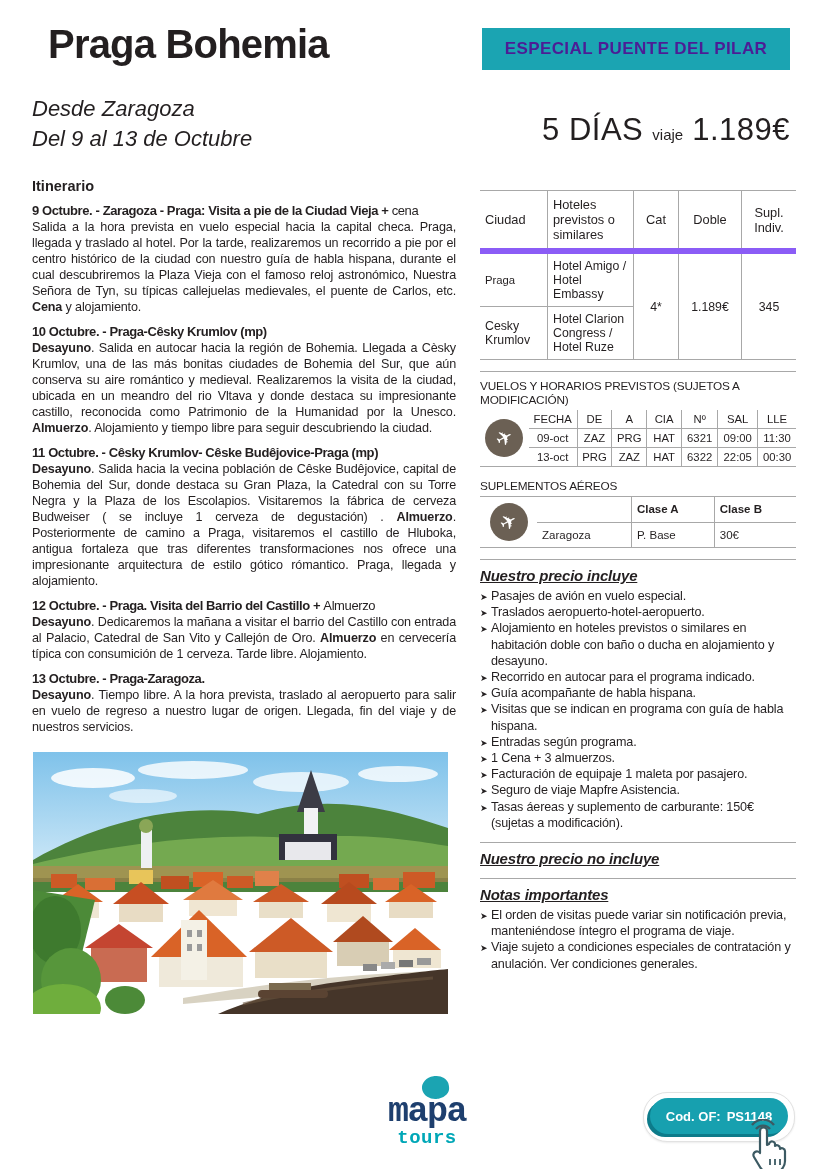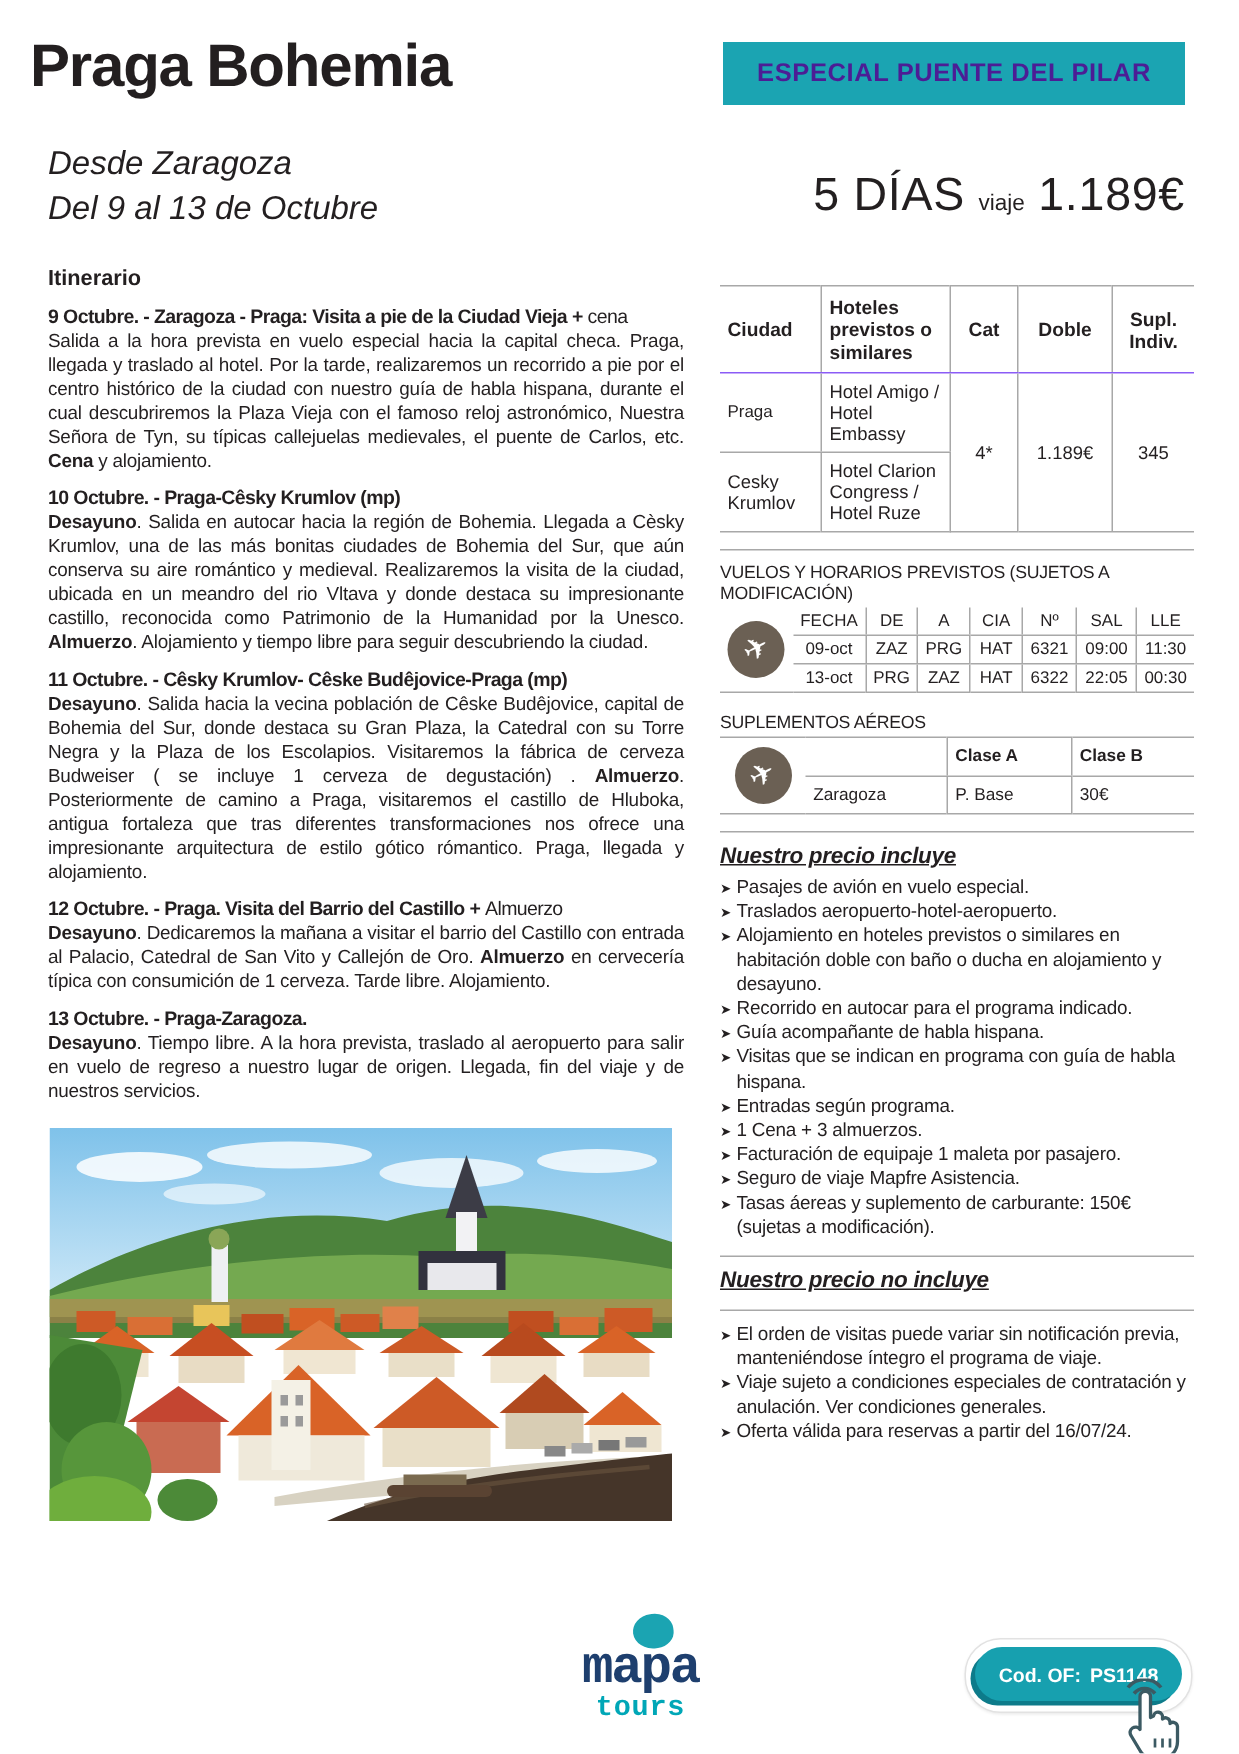--- a/index.html
+++ b/index.html
@@ -1,20 +1,20 @@
 <!DOCTYPE html>
 <html lang="es"><head>
 <meta charset="utf-8">
 <style>
   html,body{margin:0;padding:0;background:#ffffff;}
   .page{position:relative;width:826px;height:1169px;background:#fff;overflow:hidden;
         font-family:"Liberation Sans",sans-serif;color:#231f20;}
 
   
-  .title{position:absolute;left:20px;top:22px;font-size:40px;font-weight:700;letter-spacing:-0.8px;}
+  .title{position:absolute;left:48px;top:22px;font-size:40px;font-weight:700;letter-spacing:-0.8px;}
   .subtitle{position:absolute;left:32px;top:94px;font-style:italic;font-size:22px;line-height:30px;font-weight:400;}
   .banner{position:absolute;left:482px;top:28px;width:308px;height:42px;background:#1ba4b2;
           display:flex;align-items:center;justify-content:center;color:#4c1d95;font-weight:700;
           font-size:17px;letter-spacing:.4px;}
   .price-row{position:absolute;right:36px;top:112px;display:flex;align-items:baseline;gap:9px;}
   .price-days{font-size:31px;letter-spacing:.5px;}
   .price-desde{font-size:15px;}
   .price-amount{font-size:31px;letter-spacing:.5px;}
 
   
@@ -30,21 +30,21 @@
   
   .photo{position:absolute;left:33px;top:752px;width:415px;height:262px;}
   .photo svg{display:block;width:100%;height:100%;}
 
   
   .right-col{position:absolute;left:480px;top:190px;width:316px;font-size:12.5px;}
   .rule{border:0;border-top:1px solid #a8a8a8;margin:11px 0 7px 0;}
 
   table{border-collapse:collapse;width:100%;}
   .hotels{border-top:1px solid #a8a8a8;border-bottom:1px solid #a8a8a8;font-size:12.3px;}
-  .hotels th{font-weight:700;font-size:12.8px;text-align:left;padding:6px 5px;border-bottom:1px solid #8b5cf6;}
+  .hotels th{font-weight:400;font-size:12.8px;text-align:left;padding:6px 5px;border-bottom:6px solid #8b5cf6;}
   .hotels th+th,.hotels td+td{border-left:1px solid #a8a8a8;}
   .hotels td{padding:5px 5px;}
   .hotels .c{text-align:center;}
   .hotels .sep td{border-bottom:1px solid #a8a8a8;}
   .hotels .small{font-size:11.3px;}
 
   .sec-title{font-size:11.8px;margin:0 0 3px 0;font-weight:400;letter-spacing:-0.2px;}
   .flights{font-size:11.3px;border-bottom:1px solid #a8a8a8;}
   .flights td,.flights th{text-align:center;padding:3px 2px;font-weight:400;}
   .flights .hd{border-bottom:1px solid #a8a8a8;}
@@ -296,24 +296,24 @@
       <li>1 Cena + 3 almuerzos.</li>
       <li>Facturación de equipaje 1 maleta por pasajero.</li>
       <li>Seguro de viaje Mapfre Asistencia.</li>
       <li>Tasas áereas  y suplemento de carburante: 150€  (sujetas a modificación).</li>
     </ul>
 
     <hr class="rule">
     <h4 class="blk-heading">Nuestro precio no incluye</h4>
 
     <hr class="rule">
+    <h4 class="blk-heading">Notas importantes</h4>
     <ul class="arrow">
       <li>El orden de visitas puede variar sin notificación previa, manteniéndose íntegro el programa de viaje.</li>
       <li>Viaje sujeto a condiciones especiales de contratación y anulación. Ver condiciones generales.</li>
-      <li>Oferta válida para reservas a partir del 16/07/24.</li>
     </ul>
   </div>
 
   <div class="logo">
     <div class="logo-dot"></div>
     <div class="logo-word">mapa</div>
     <div class="logo-sub">tours</div>
   </div>
 
   <div class="code-badge">

